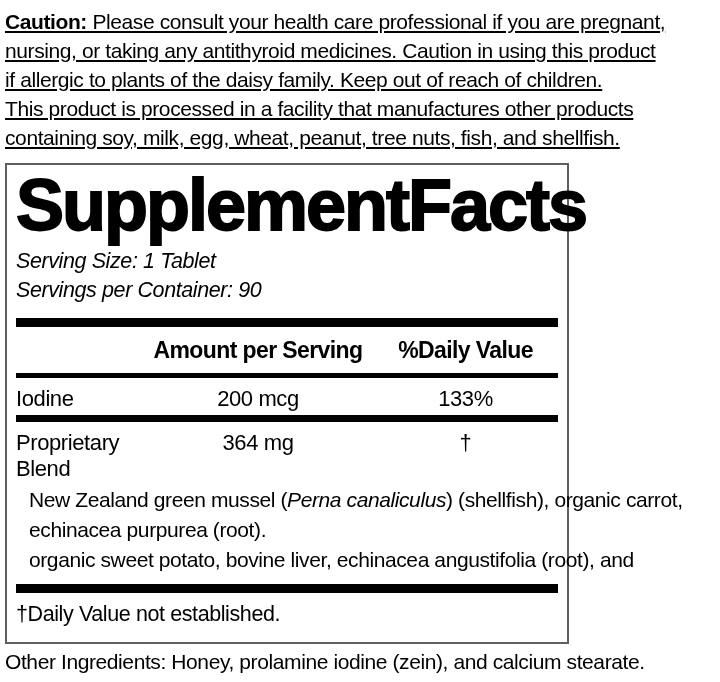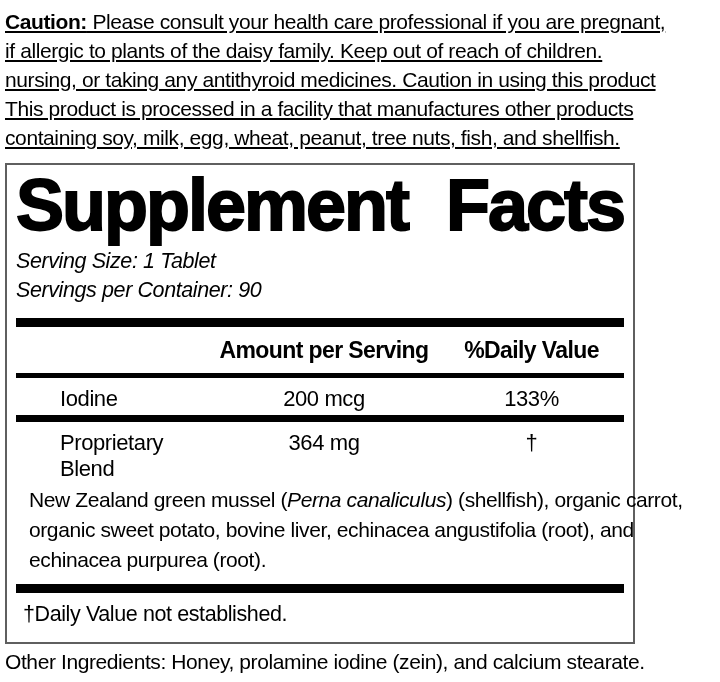--- a/index.html
+++ b/index.html
@@ -22,21 +22,21 @@
     font-size: 21px;
     line-height: 29px;
   }
   .caution .line { white-space: nowrap; text-decoration: underline; }
   .caution .lead { font-weight: bold; }
   
   .sf-box {
     margin-top: 11px;
     border: 2px solid #5f5f5f;
     box-sizing: border-box;
-    width: 630px;
+    width: 564px;
     padding: 0 9px 2px 9px;
   }
   .sf-title {
     display: flex;
     justify-content: space-between;
     font-size: 72px;
     font-weight: bold;
     line-height: 0.95;
     letter-spacing: -2px;
     margin: 6px 0 8px 0;
@@ -52,63 +52,61 @@
   .bar-thick { height: 9px; }
   .bar-5 { height: 5px; }
   .bar-7 { height: 7px; }
   .bar-top { margin-top: 13px; }
   
   .sf-row {
     display: grid;
     grid-template-columns: 1fr 230px 185px;
     align-items: baseline;
     font-size: 22px;
-    margin-left: 44px;
   }
   .sf-row .c-amount { text-align: center; }
   .sf-row .c-dv { text-align: center; }
   .sf-header {
     font-weight: bold;
     font-size: 23px;
     padding: 10px 0 9px 0;
     letter-spacing: -0.6px;
   }
   .sf-nutrient { padding: 8px 0 3px 0; }
   .blend-desc {
     font-size: 21px;
     line-height: 30px;
     padding: 0 0 9px 13px;
   }
   .blend-desc .line { white-space: nowrap; }
   .blend-desc .species { font-style: italic; }
   .footnote {
     font-size: 21.5px;
     padding: 9px 0 13px 0;
-    margin-left: 7px;
   }
   
   .other-ing {
     font-size: 21px;
     margin-top: 6px;
     white-space: nowrap;
   }
   .page-num {
     font-size: 23px;
     margin-top: 12px;
   }
 </style>
 </head>
 <body>
 
 <div class="page">
 
   <div class="caution">
     <div class="line"><span class="lead">Caution:</span><span> Please consult your health care professional if you are pregnant,</span></div>
+    <div class="line">nursing, or taking any antithyroid medicines. Caution in using this product</div>
     <div class="line">if allergic to plants of the daisy family. Keep out of reach of children.</div>
-    <div class="line">nursing, or taking any antithyroid medicines. Caution in using this product</div>
     <div class="line">This product is processed in a facility that manufactures other products</div>
     <div class="line">containing soy, milk, egg, wheat, peanut, tree nuts, fish, and shellfish.</div>
   </div>
 
   <div class="sf-box">
 
     <div class="sf-title">
       <span>Supplement</span>
       <span>Facts</span>
     </div>
@@ -135,22 +133,22 @@
     <div class="bar bar-7"></div>
 
     <div class="sf-row sf-nutrient">
       <span>Proprietary Blend</span>
       <span class="c-amount">364 mg</span>
       <span class="c-dv">†</span>
     </div>
 
     <div class="blend-desc">
       <div class="line"><span>New Zealand green mussel (</span><span class="species">Perna canaliculus</span><span>) (shellfish), organic carrot,</span></div>
+      <div class="line">echinacea purpurea (root).</div>
       <div class="line">organic sweet potato, bovine liver, echinacea angustifolia (root), and</div>
-      <div class="line">echinacea purpurea (root).</div>
     </div>
 
     <div class="bar bar-thick"></div>
 
     <div class="footnote">†Daily Value not established.</div>
 
   </div>
 
   <div class="other-ing">Other Ingredients: Honey, prolamine iodine (zein), and calcium stearate.</div>
 

